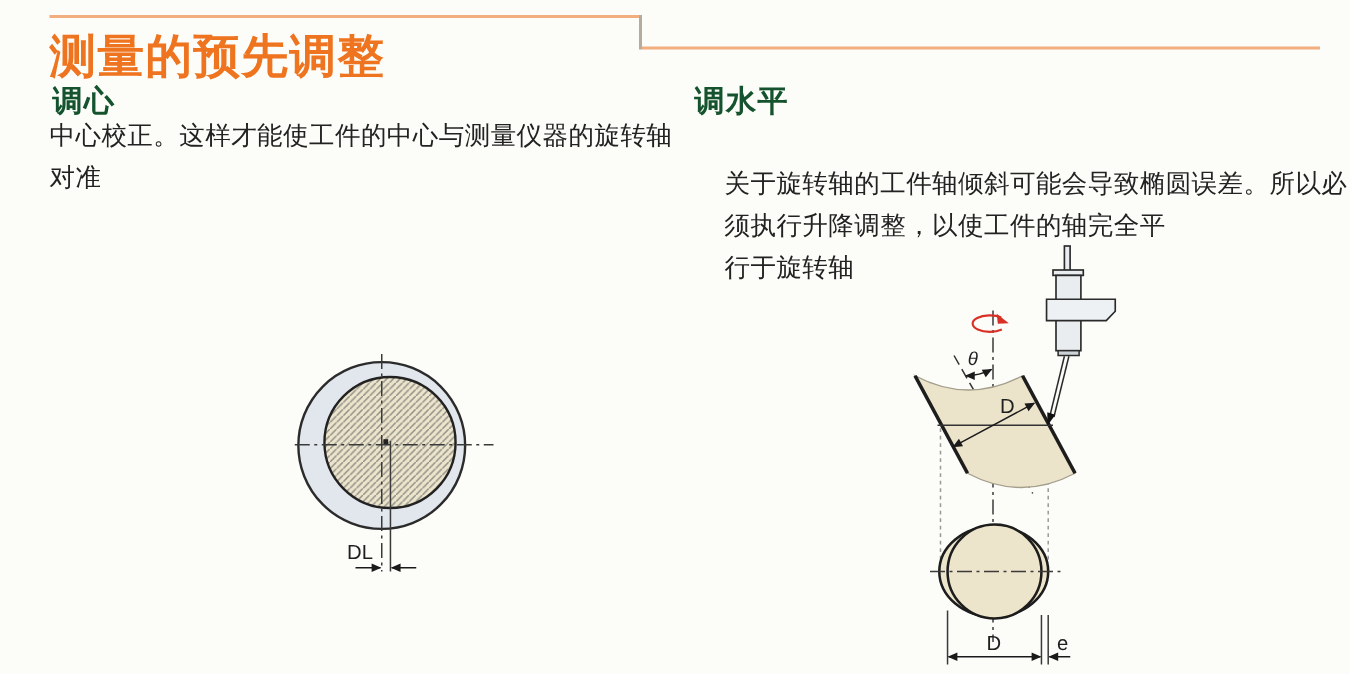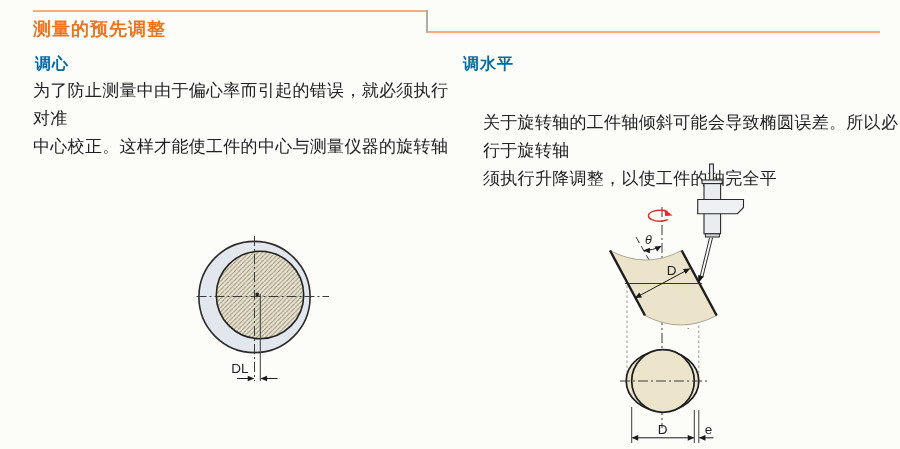--- a/index.html
+++ b/index.html
@@ -9,25 +9,25 @@
     font-family:"Liberation Sans", sans-serif;
     -webkit-font-smoothing:antialiased;
   }
   .rule-h{position:absolute;height:2px;background:#f2ae7e;}
   .rule-v{position:absolute;width:2px;background:#b5ab9e;}
   #rule-top{left:33px;top:10px;width:393px;}
   #rule-step{left:426px;top:10px;height:23px;}
   #rule-bottom{left:428px;top:31px;width:452px;}
   .page-title{
     position:absolute;left:33px;top:17px;
-    font-size:18px;font-weight:bold;color:#ee7420;letter-spacing:1px;
+    font-size:31px;font-weight:bold;color:#ee7420;letter-spacing:1px;
   }
   .col-heading{
     position:absolute;top:54px;
-    font-size:16px;font-weight:bold;color:#0369a1;letter-spacing:1px;
+    font-size:20px;font-weight:bold;color:#14532d;letter-spacing:1px;
   }
   .col-body{
     position:absolute;top:77px;
     font-size:17px;color:#222;line-height:28px;letter-spacing:0.3px;
   }
   .col-body span{display:block;white-space:nowrap;}
   #centering-heading{left:35px;}
   #centering-body{left:33px;}
   #leveling-heading{left:463px;}
   #leveling-body{left:483px;margin-top:32px;}
@@ -39,30 +39,29 @@
 <body>
 
 <div id="rule-top" class="rule-h"></div>
 <div id="rule-step" class="rule-v"></div>
 <div id="rule-bottom" class="rule-h"></div>
 
 <div class="page-title">测量的预先调整</div>
 
 <div id="centering-heading" class="col-heading">调心</div>
 <div id="centering-body" class="col-body">
-  <span>为了防止测量中由于偏心率而引起的错误，就必须执行</span>
+  <span>中心校正。这样才能使工件的中心与测量仪器的旋转轴</span>
   <span>对准</span>
-  <span>中心校正。这样才能使工件的中心与测量仪器的旋转轴</span>
 </div>
 
 <div id="leveling-heading" class="col-heading">调水平</div>
 <div id="leveling-body" class="col-body">
   <span>关于旋转轴的工件轴倾斜可能会导致椭圆误差。所以必</span>
+  <span>须执行升降调整，以使工件的轴完全平</span>
   <span>行于旋转轴</span>
-  <span>须执行升降调整，以使工件的轴完全平</span>
 </div>
 
 <svg id="diagram-layer" width="900" height="449" viewBox="0 0 900 449">
   <defs>
     <pattern id="hatch" patternUnits="userSpaceOnUse" width="4.4" height="4.4">
       <path d="M-1,5.4 L5.4,-1" stroke="#8e8e86" stroke-width="1" fill="none"></path>
     </pattern>
     <marker id="arr" viewBox="0 0 10 10" refX="9" refY="5" markerWidth="9" markerHeight="6.5" orient="auto-start-reverse">
       <path d="M0,0.6 L10,5 L0,9.4 z" fill="#1a1a1a"></path>
     </marker>

